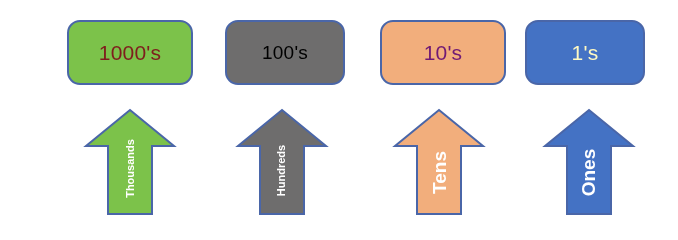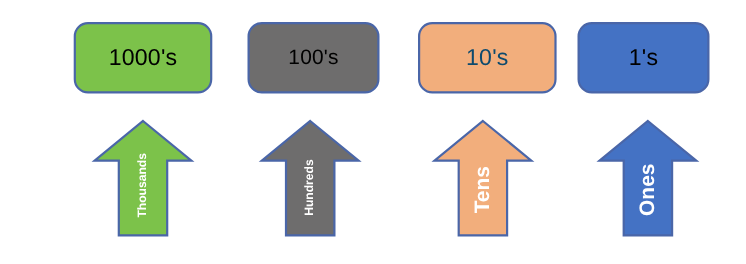--- a/index.html
+++ b/index.html
@@ -70,21 +70,21 @@
     line-height: 1;
     transform: rotate(-90deg);
     transform-origin: center center;
   }
 </style>
 </head>
 <body>
 
 <div id="stage" style="background: rgb(255, 255, 255); width: 678px; height: 238px;">
     <div class="pv-box" style="left: 67px; top: 20px; width: 126px; height: 65px; background: rgb(124, 194, 74); border-color: rgb(74, 102, 168);">
-      <span class="pv-box-label" style="font-size: 21px; color: #000000;">1000's</span>
+      <span class="pv-box-label" style="font-size: 21px; color: #7f1d1d;">1000's</span>
     </div>
     <div class="pv-arrow" style="left: 86px; top: 110px; width: 88px; height: 104px;">
       <svg viewBox="0 0 88 104" preserveAspectRatio="none">
         <polygon points="44,0 88,36 66,36 66,104 22,104 22,36 0,36" fill="#7cc24a" stroke="#4a66a8" stroke-width="2" stroke-linejoin="miter"></polygon>
       </svg>
       <div class="pv-arrow-label" style="transform: translateY(6px);">
         <span style="font-size: 11px; color: rgb(255, 255, 255);">Thousands</span>
       </div>
     </div>
     <div class="pv-box" style="left: 225px; top: 20px; width: 120px; height: 65px; background: rgb(110, 109, 109); border-color: rgb(74, 102, 168);">
@@ -92,32 +92,32 @@
     </div>
     <div class="pv-arrow" style="left: 238px; top: 110px; width: 88px; height: 104px;">
       <svg viewBox="0 0 88 104" preserveAspectRatio="none">
         <polygon points="44,0 88,36 66,36 66,104 22,104 22,36 0,36" fill="#6e6d6d" stroke="#4a66a8" stroke-width="2" stroke-linejoin="miter"></polygon>
       </svg>
       <div class="pv-arrow-label" style="transform: translateY(8px);">
         <span style="font-size: 11px; color: rgb(255, 255, 255);">Hundreds</span>
       </div>
     </div>
     <div class="pv-box" style="left: 380px; top: 20px; width: 126px; height: 65px; background: rgb(242, 174, 124); border-color: rgb(74, 102, 168);">
-      <span class="pv-box-label" style="font-size: 21px; color: #0c4a6e;">10's</span>
+      <span class="pv-box-label" style="font-size: 21px; color: #701a75;">10's</span>
     </div>
     <div class="pv-arrow" style="left: 395px; top: 110px; width: 88px; height: 104px;">
       <svg viewBox="0 0 88 104" preserveAspectRatio="none">
         <polygon points="44,0 88,36 66,36 66,104 22,104 22,36 0,36" fill="#f2ae7c" stroke="#4a66a8" stroke-width="2" stroke-linejoin="miter"></polygon>
       </svg>
       <div class="pv-arrow-label" style="transform: translateY(10px);">
         <span style="font-size: 19px; color: rgb(255, 255, 255);">Tens</span>
       </div>
     </div>
     <div class="pv-box" style="left: 525px; top: 20px; width: 120px; height: 65px; background: rgb(68, 114, 196); border-color: rgb(74, 102, 168);">
-      <span class="pv-box-label" style="font-size: 21px; color: #000000;">1's</span>
+      <span class="pv-box-label" style="font-size: 21px; color: #fef9c3;">1's</span>
     </div>
     <div class="pv-arrow" style="left: 545px; top: 110px; width: 88px; height: 104px;">
       <svg viewBox="0 0 88 104" preserveAspectRatio="none">
         <polygon points="44,0 88,36 66,36 66,104 22,104 22,36 0,36" fill="#4472c4" stroke="#4a66a8" stroke-width="2" stroke-linejoin="miter"></polygon>
       </svg>
       <div class="pv-arrow-label" style="transform: translateY(10px);">
         <span style="font-size: 19px; color: rgb(255, 255, 255);">Ones</span>
       </div>
     </div>
   </div>

